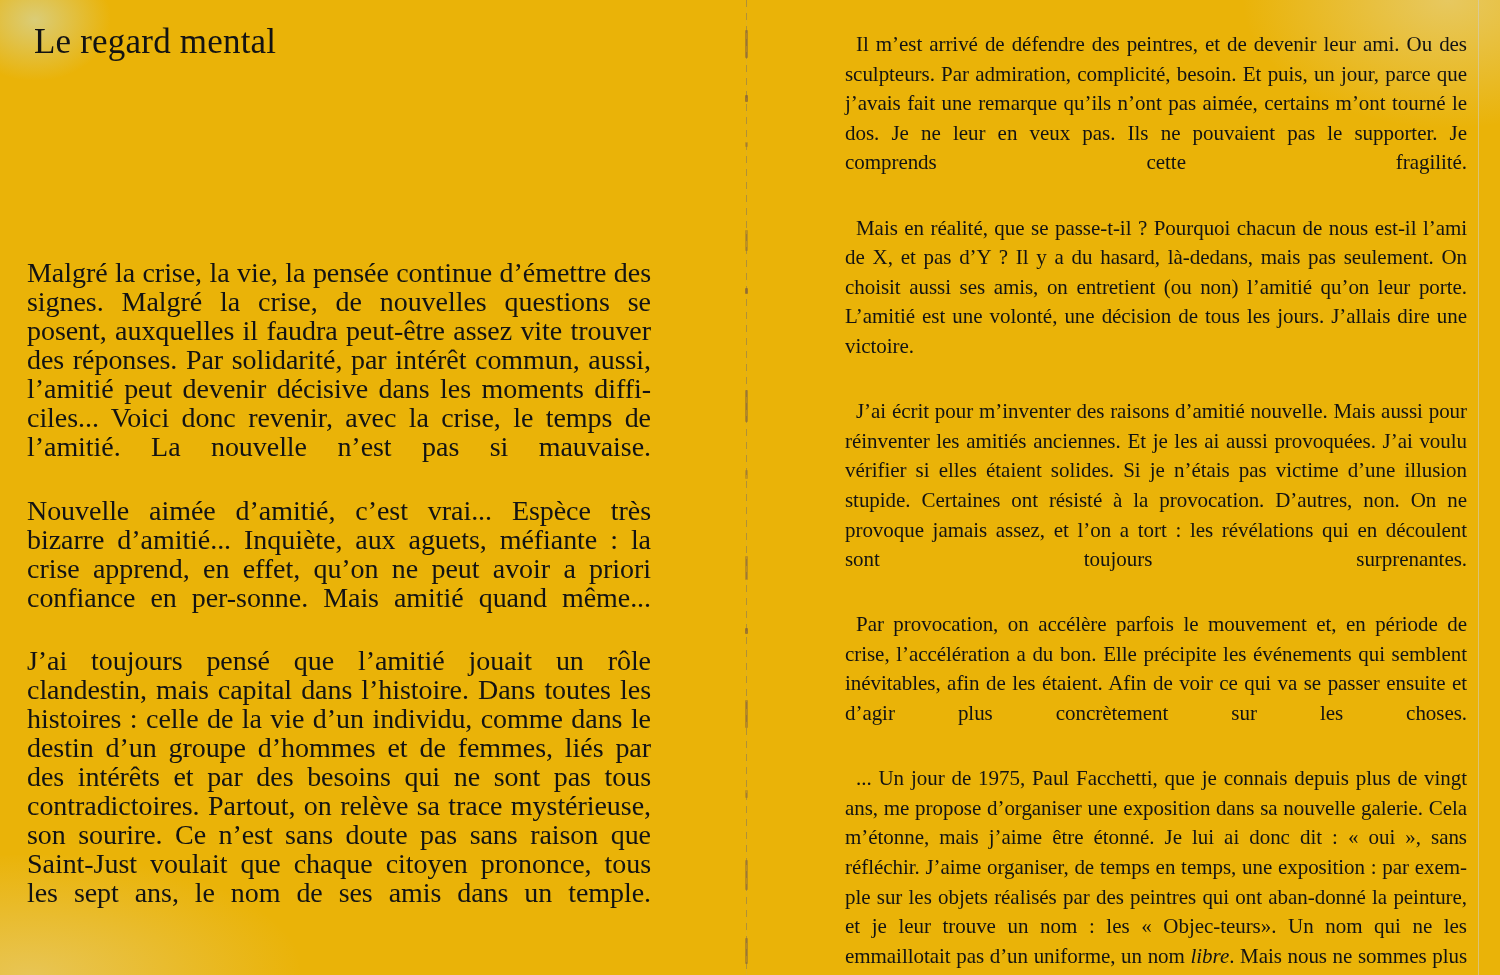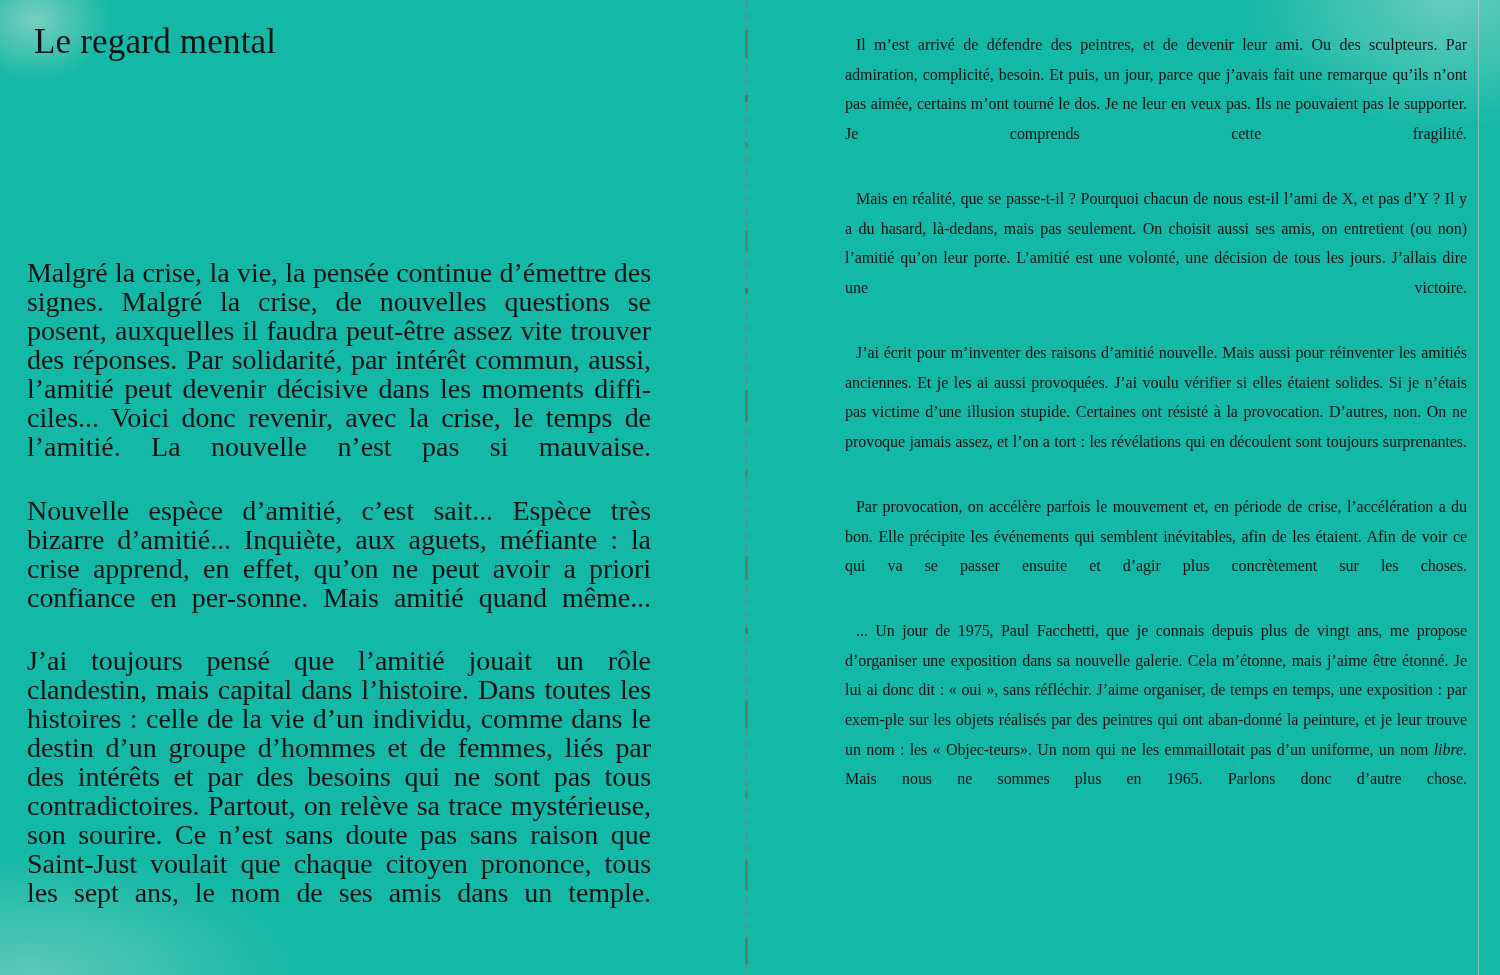--- a/index.html
+++ b/index.html
@@ -6,21 +6,21 @@
   html, body {
     margin: 0;
     padding: 0;
     background: #ffffff;
   }
 
   .scan {
     position: relative;
     width: 1500px;
     height: 975px;
-    background: #14b8a6;
+    background: #eab308;
     overflow: hidden;
     font-family: "Liberation Serif", "DejaVu Serif", serif;
     color: #131313;
   }
 
   
   .paper-tint-tl {
     position: absolute;
     left: -40px; top: -40px;
     width: 150px; height: 120px;
@@ -120,21 +120,21 @@
     font-size: 28px;
     line-height: 29.05px;
     text-align: justify;
     text-justify: inter-word;
     letter-spacing: -0.05px;
     word-spacing: 0.2px;
     hyphens: none;
   }
 
   .col-right p.para {
-    font-size: 16px;
+    font-size: 21px;
     line-height: 29.6px;
     font-family: Liberation Serif, serif;
   }
 
   
   .col-right p.para {
     text-indent: 11px;
   }
 
   
@@ -185,21 +185,21 @@
 
   <div class="col col-left">
 
     <h1 class="page-title">Le regard mental</h1>
 
     <div class="title-gap"></div>
 
     <p class="para">Malgré la crise, la vie, la pensée continue d’émettre des signes. Malgré la crise, de nouvelles questions se posent, auxquelles il faudra peut-être assez vite trouver des réponses. Par solidarité, par intérêt commun, aussi, l’amitié peut devenir décisive dans les moments diffi-ciles... Voici donc revenir, avec la crise, le temps de l’amitié. La nouvelle n’est pas si mauvaise.</p>
     <div class="para-gap"></div>
 
-    <p class="para">Nouvelle espèce d’amitié, c’est sait... Espèce très bizarre d’amitié... Inquiète, aux aguets, méfiante : la crise apprend, en effet, qu’on ne peut avoir a priori confiance en per-sonne. Mais amitié quand même...</p>
+    <p class="para">Nouvelle aimée d’amitié, c’est vrai... Espèce très bizarre d’amitié... Inquiète, aux aguets, méfiante : la crise apprend, en effet, qu’on ne peut avoir a priori confiance en per-sonne. Mais amitié quand même...</p>
     <div class="para-gap"></div>
 
     <p class="para">J’ai toujours pensé que l’amitié jouait un rôle clandestin, mais capital dans l’histoire. Dans toutes les histoires : celle de la vie d’un individu, comme dans le destin d’un groupe d’hommes et de femmes, liés par des intérêts et par des besoins qui ne sont pas tous contradictoires. Partout, on relève sa trace mystérieuse, son sourire. Ce n’est sans doute pas sans raison que Saint-Just voulait que chaque citoyen prononce, tous les sept ans, le nom de ses amis dans un temple.</p>
     <div class="para-gap"></div>
 
   </div>
 
   <div class="col col-right">
 
     <p class="para">Il m’est arrivé de défendre des peintres, et de devenir leur ami. Ou des sculpteurs. Par admiration, complicité, besoin. Et puis, un jour, parce que j’avais fait une remarque qu’ils n’ont pas aimée, certains m’ont tourné le dos. Je ne leur en veux pas. Ils ne pouvaient pas le supporter. Je comprends cette fragilité.</p>

